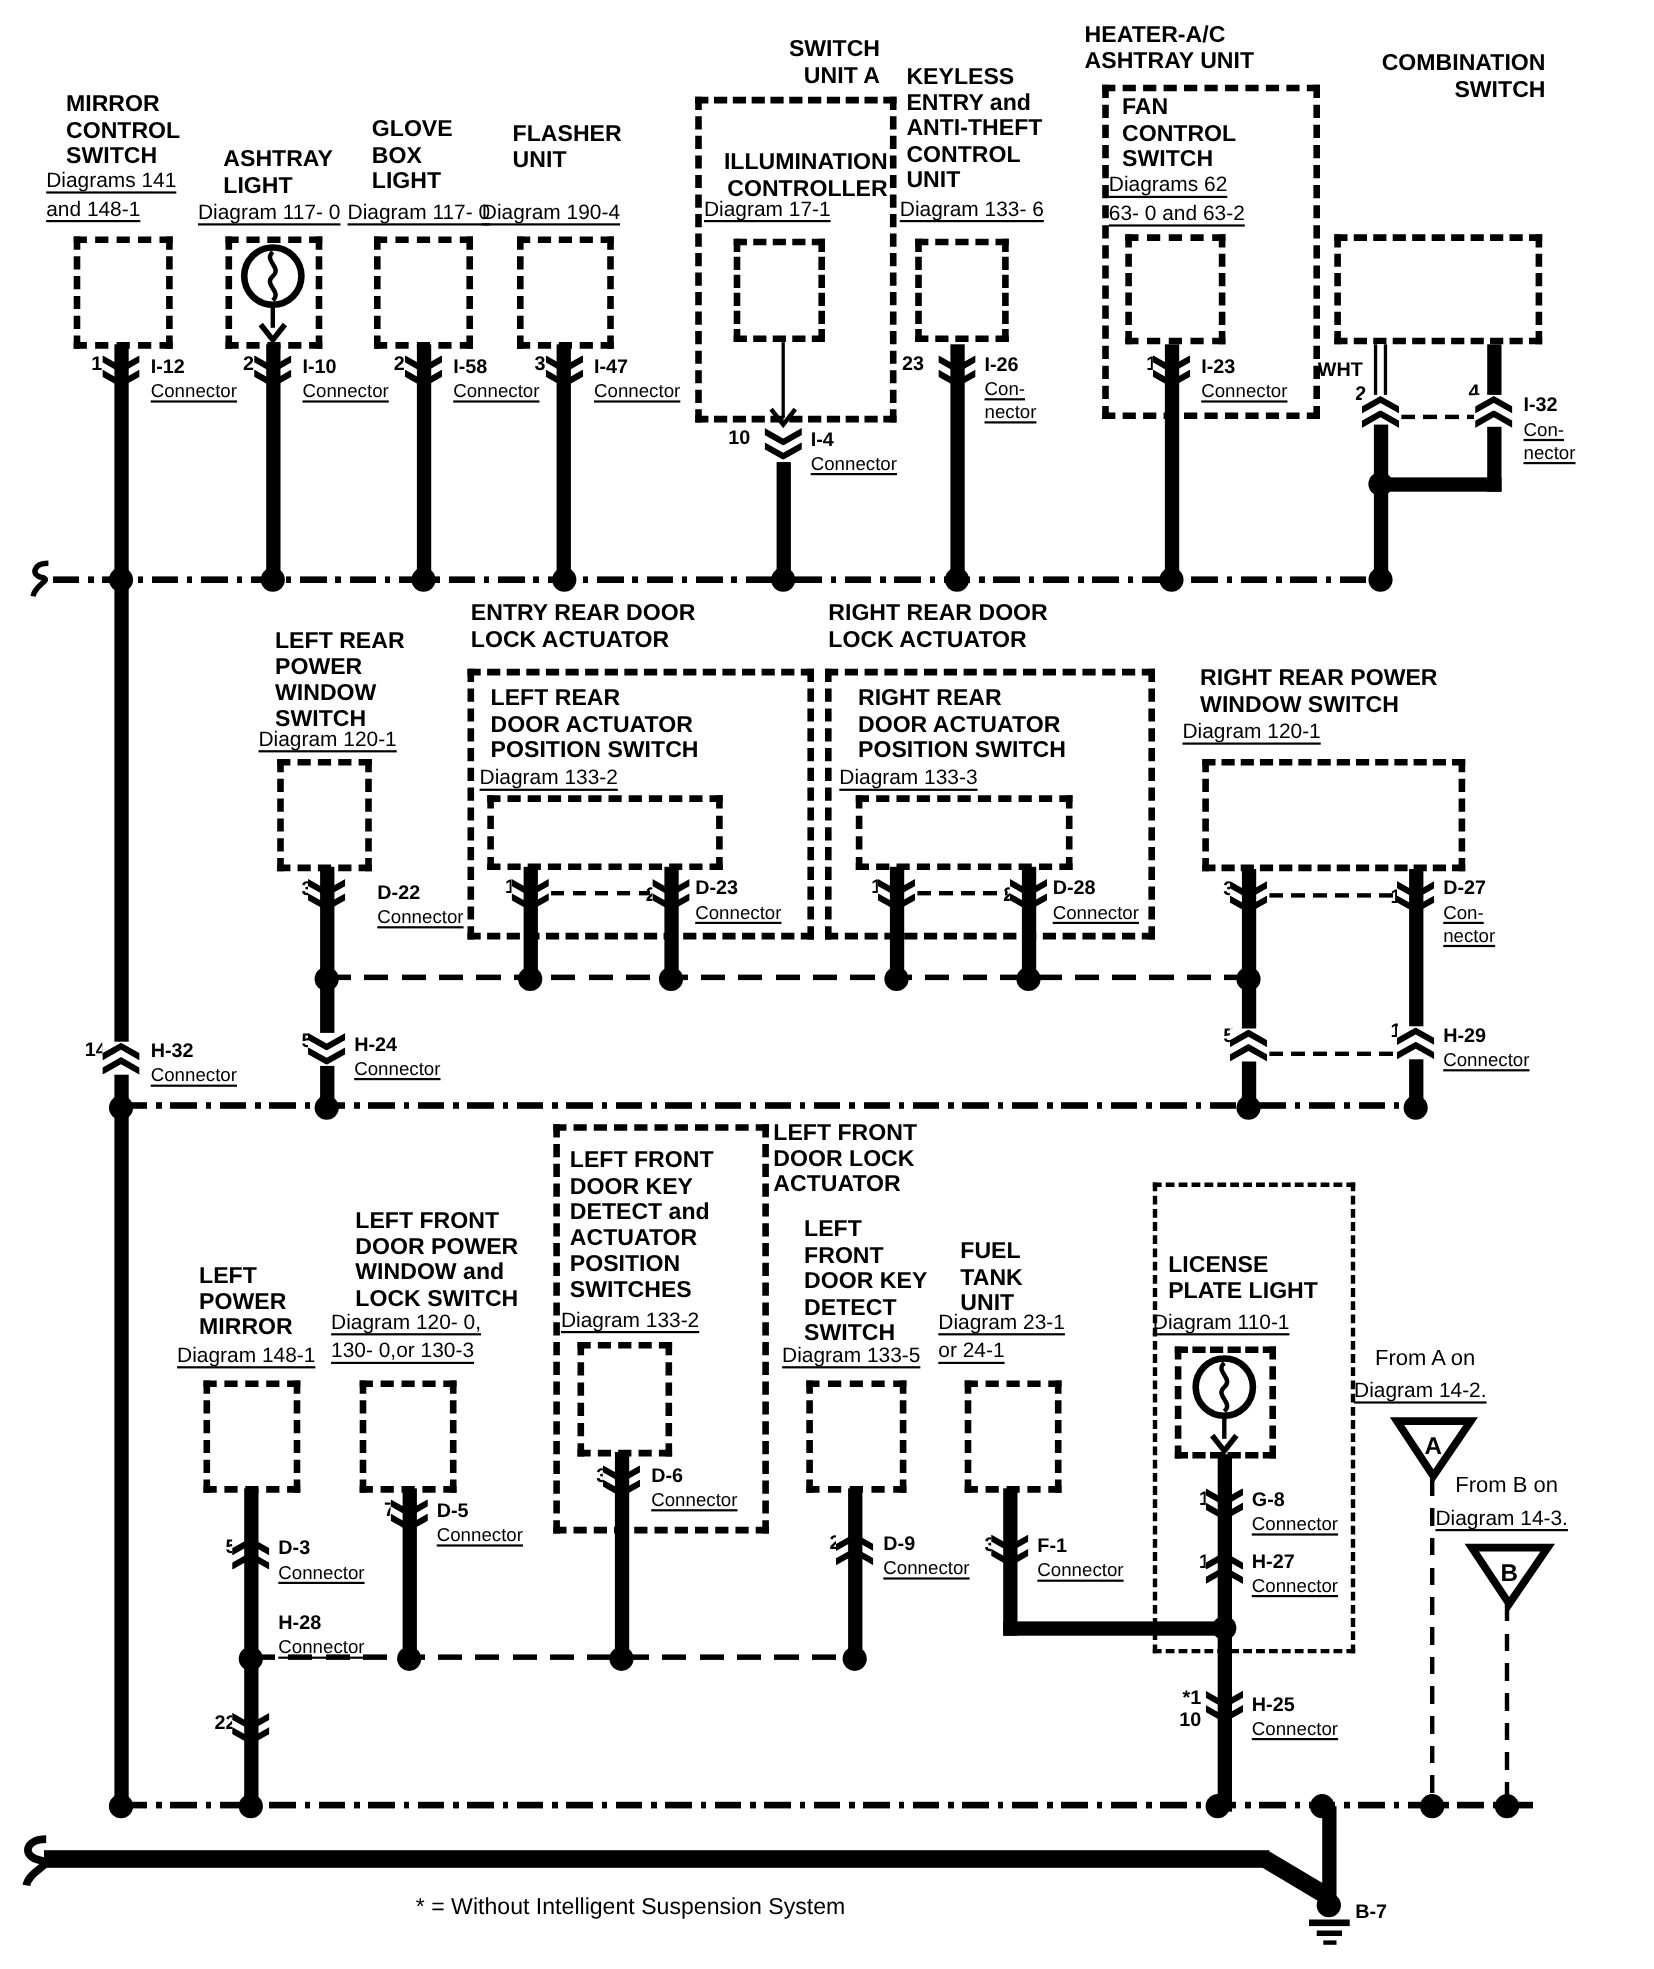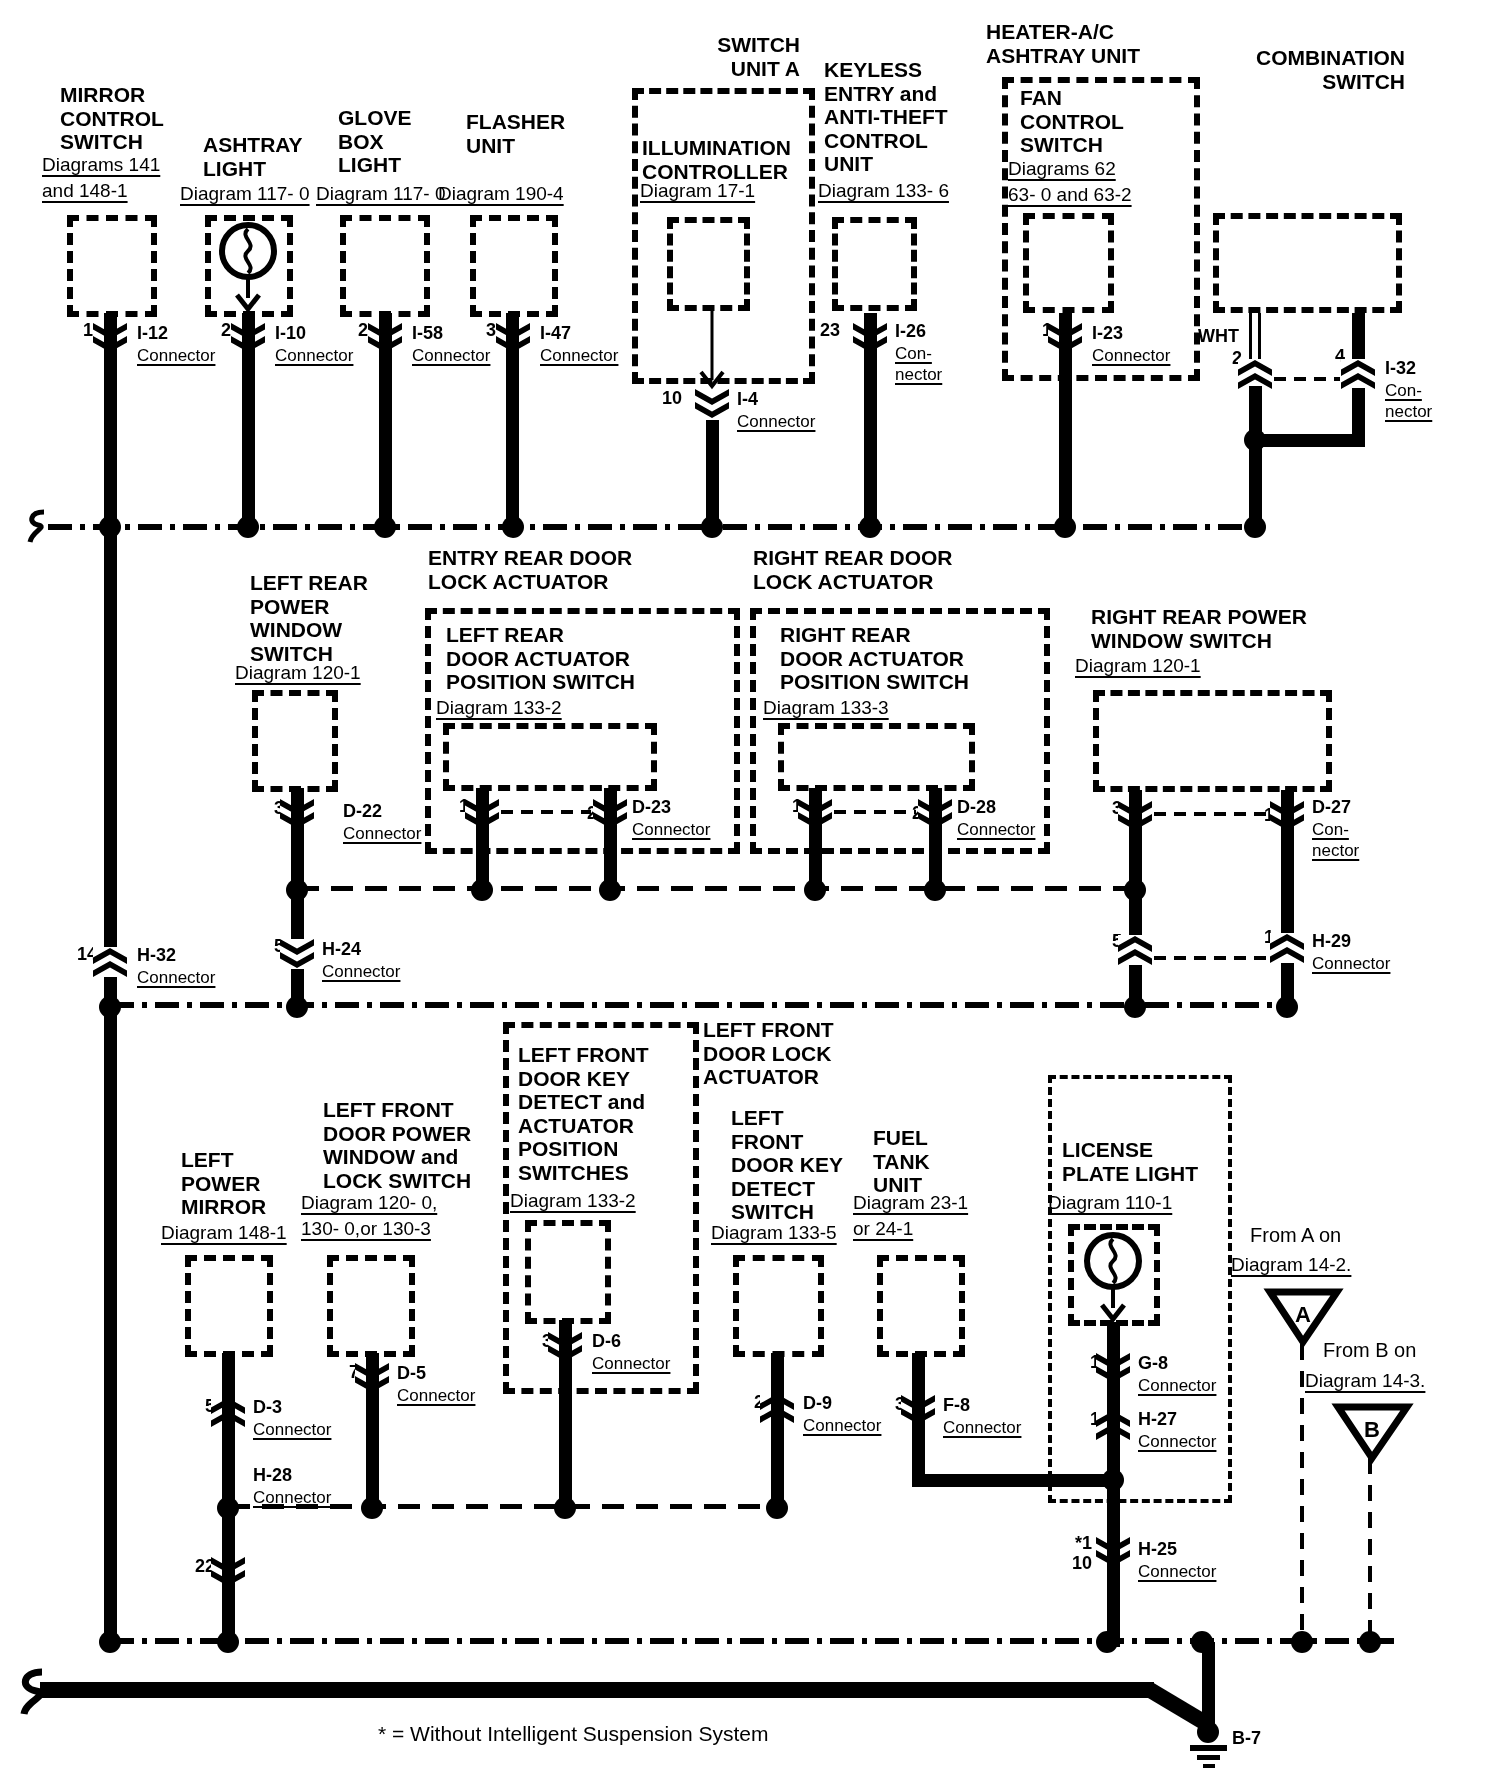--- a/index.html
+++ b/index.html
@@ -87,21 +87,21 @@
   <div class="pin" style="left:462px;top:321px">3</div>
   <div class="cg down" style="left:496px;top:323px"></div>
   <div class="cl" style="left:540px;top:322px">
     <span class="id">I-47</span>
     <span class="w">Connector</span>
   </div>
 
   <div class="t" style="left:640px;top:33px;width:160px;text-align:right">SWITCH
 UNIT A</div>
   <div class="box" style="left:632px;top:88px;width:183px;height:296px"></div>
-  <div class="t" style="left:642px;top:136px;width:165px;text-align:left">ILLUMINATION
+  <div class="t" style="left:642px;top:136px;width:165px;text-align:right">ILLUMINATION
 CONTROLLER</div>
   <div class="dg" style="left:640px;top:178px">Diagram 17-1</div>
   <div class="box" style="left:667px;top:217px;width:83px;height:94px"></div>
   <div class="pin" style="left:648px;top:389px">10</div>
   <div class="cg down" style="left:695px;top:389px"></div>
   <div class="cl" style="left:737px;top:388px">
     <span class="id">I-4</span>
     <span class="w">Connector</span>
   </div>
 
@@ -344,21 +344,21 @@
 
   <div class="t" style="left:873px;top:1126px">FUEL
 TANK
 UNIT</div>
   <div class="dg" style="left:853px;top:1190px">Diagram 23-1
 or 24-1</div>
   <div class="box" style="left:877px;top:1255px;width:88px;height:102px"></div>
   <div class="pin" style="left:871px;top:1395px">3</div>
   <div class="cg down" style="left:901px;top:1395px"></div>
   <div class="cl" style="left:943px;top:1394px">
-    <span class="id">F-8</span>
+    <span class="id">F-1</span>
     <span class="w">Connector</span>
   </div>
 
   <div class="box fine" style="left:1048px;top:1075px;width:184px;height:428px"></div>
   <div class="t" style="left:1062px;top:1138px">LICENSE
 PLATE LIGHT</div>
   <div class="dg" style="left:1048px;top:1190px">Diagram 110-1</div>
   <div class="box" style="left:1068px;top:1224px;width:92px;height:102px"></div>
   <div class="pin" style="left:1066px;top:1353px">1</div>
   <div class="cg down" style="left:1096px;top:1353px"></div>

